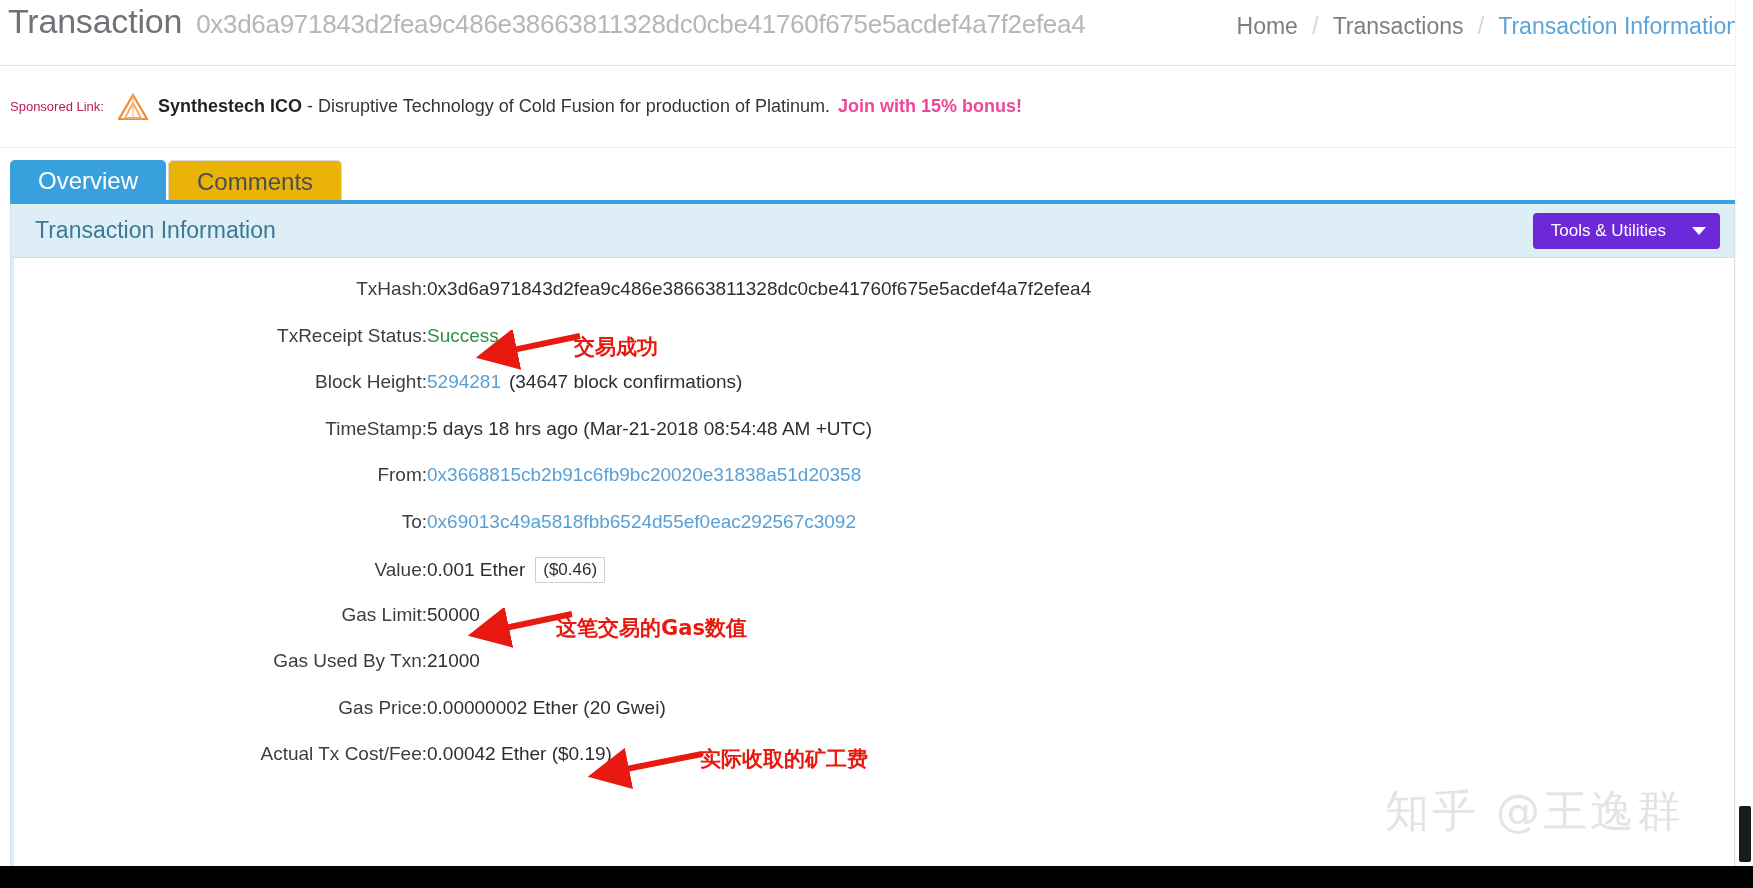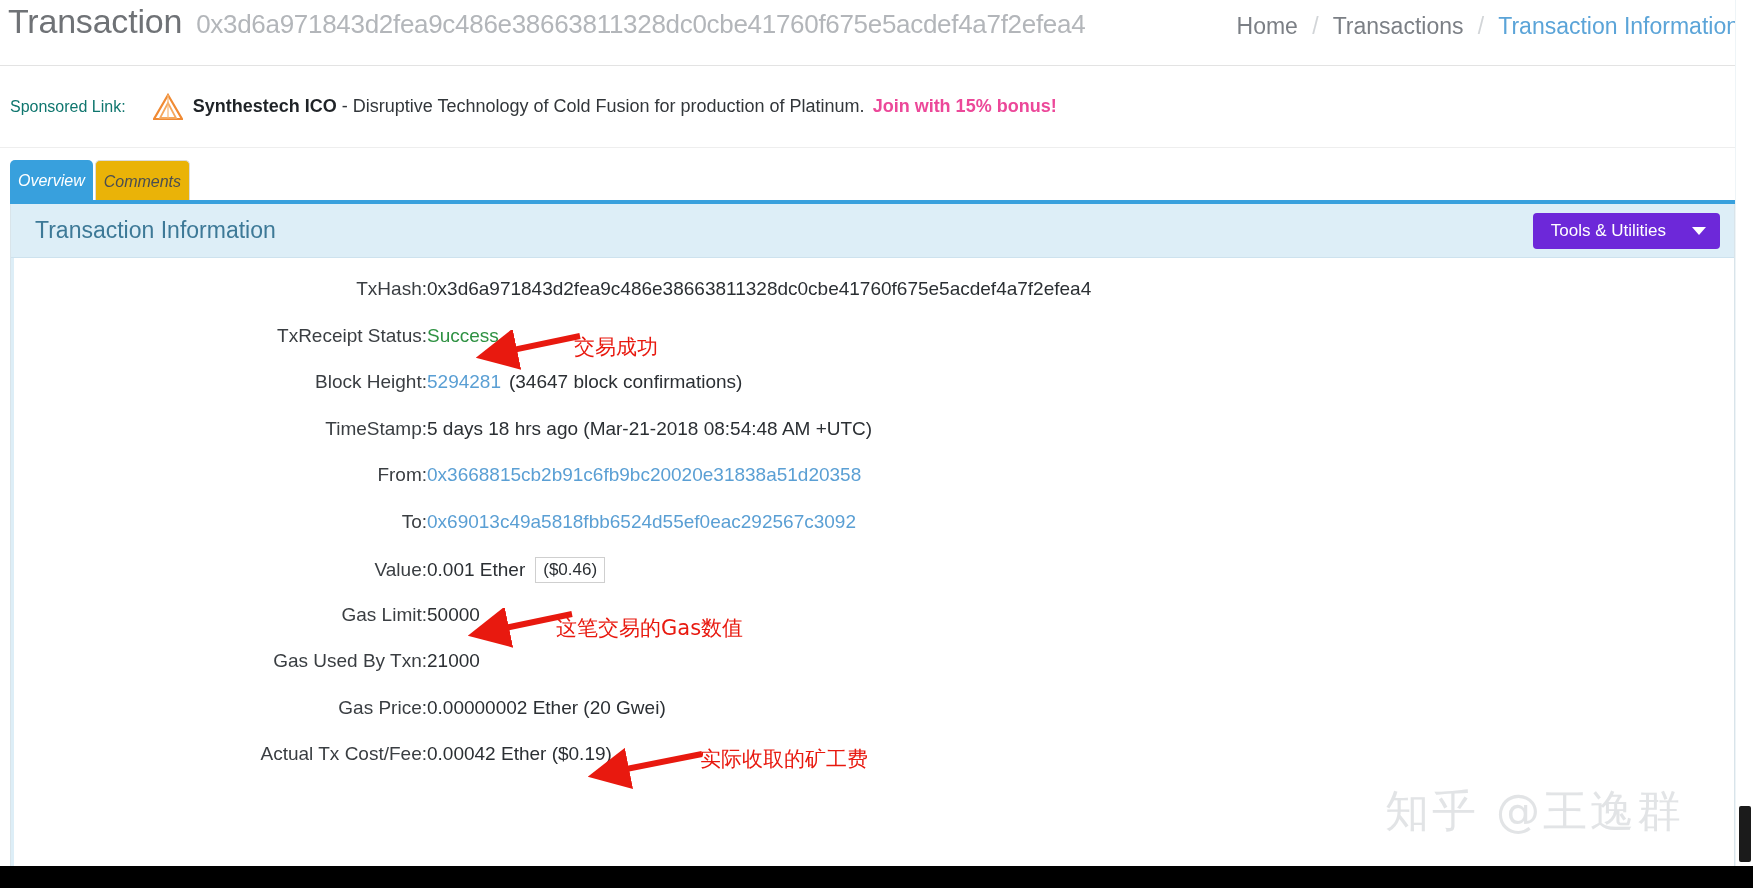--- a/index.html
+++ b/index.html
@@ -62,23 +62,23 @@
     position: absolute;
     left: 0; top: 66px;
     width: 1753px; height: 82px;
     display: flex;
     align-items: center;
     padding-left: 10px;
     border-bottom: 1px solid #eeeeee;
     background: #ffffff;
   }
   .sponsored-label {
-    font-size: 16px;
-    color: #0f766e;
-    margin-right: 27px;
+    font-size: 13px;
+    color: #be185d;
+    margin-right: 14px;
   }
   .sponsor-logo {
     width: 30px; height: 28px;
     margin-right: 10px;
     flex: 0 0 auto;
   }
   .sponsored-brand {
     font-size: 18px;
     font-weight: bold;
     color: #1f2327;
@@ -99,27 +99,26 @@
   
   .tabs {
     position: absolute;
     left: 10px; top: 160px;
     display: flex;
     align-items: flex-end;
     height: 42px;
   }
   .tab {
     height: 42px;
-    padding: 0 8px;
+    padding: 0 28px;
     display: flex;
     align-items: center;
-    font-size: 16px;
+    font-size: 24px;
     border-radius: 5px 5px 0 0;
     cursor: pointer;
-    font-style: italic;
   }
   .tab.active {
     background: #38a0dd;
     color: #ffffff;
   }
   .tab.inactive {
     background: #eab308;
     color: #4a4e52;
     border: 1px solid #dcdcdc;
     border-bottom: none;
@@ -214,21 +213,21 @@
     font-size: 17px;
     color: #2b2f33;
     line-height: 1.25;
   }
 
   
   .anno {
     position: absolute;
     color: #e8190f;
     font-size: 21px;
-    font-weight: 400;
+    font-weight: 700;
     white-space: nowrap;
     font-family: "DejaVu Sans", sans-serif;
   }
   .arrow { position: absolute; }
 
   
   .watermark {
     position: absolute;
     left: 1385px; top: 782px;
     font-size: 44px;

